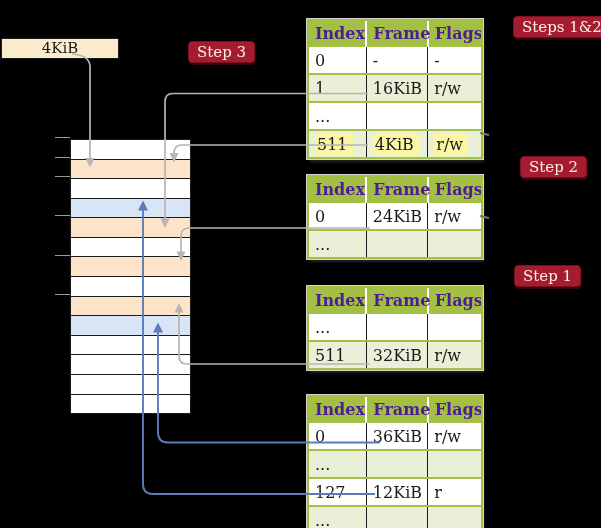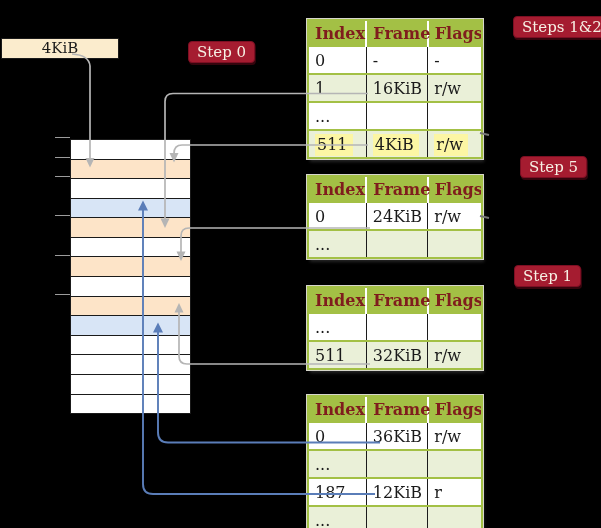--- a/index.html
+++ b/index.html
@@ -48,21 +48,21 @@
   
   .ptable {
     position:absolute; left:309px; width:172px;
     border-collapse:collapse; table-layout:fixed;
     background:#fff; font-size:16px; color:#1a1a1a;
     outline:2px solid var(--header_green);
     box-shadow:0 0 0 3px #d6d6cb, 2px 4px 3px 1px rgba(70,70,70,.55);
   }
   .pt1 { top:21px; } .pt2 { top:177px; } .pt3 { top:288px; } .pt4 { top:397px; }
   .ptable th {
-    background:var(--header_green); color:#7f1d1d; font-weight:bold;
+    background:var(--header_green); color:#4c1d95; font-weight:bold;
     text-align:left; padding:2px 6px; height:20px;
     border-left:2px solid #fff; font-size:16px;
   }
   .ptable th:first-child { border-left:none; }
   .ptable td {
     padding:2px 6px; height:22px;
     border-left:1px solid #1c1c1c; border-top:2px solid var(--header_green);
     overflow:hidden; white-space:nowrap;
   }
   .ptable td:first-child { border-left:none; }
@@ -71,23 +71,23 @@
   
   .overlay { position:absolute; left:0; top:0; }
 </style>
 </head>
 <body>
 
 <div class="canvas">
 
   <div class="frame-label">4KiB</div>
 
-  <div class="badge badge-step0">Step 0</div>
+  <div class="badge badge-step0">Step 3</div>
   <div class="badge badge-steps12">Steps 1&amp;2</div>
-  <div class="badge badge-step3">Step 5</div>
+  <div class="badge badge-step3">Step 2</div>
   <div class="badge badge-step4">Step 1</div>
 
   <div class="memstack">
       <div class="mrow white"></div>
       <div class="mrow orange"></div>
       <div class="mrow white"></div>
       <div class="mrow blue"></div>
       <div class="mrow orange"></div>
       <div class="mrow white"></div>
       <div class="mrow orange"></div>
@@ -201,21 +201,21 @@
       <td>0</td>
       <td>36KiB</td>
       <td>r/w</td>
     </tr>
     <tr class="alt">
       <td>...</td>
       <td></td>
       <td></td>
     </tr>
     <tr>
-      <td>187</td>
+      <td>127</td>
       <td>12KiB</td>
       <td>r</td>
     </tr>
     <tr class="alt">
       <td>...</td>
       <td></td>
       <td></td>
     </tr>
   </tbody>
     </table>

